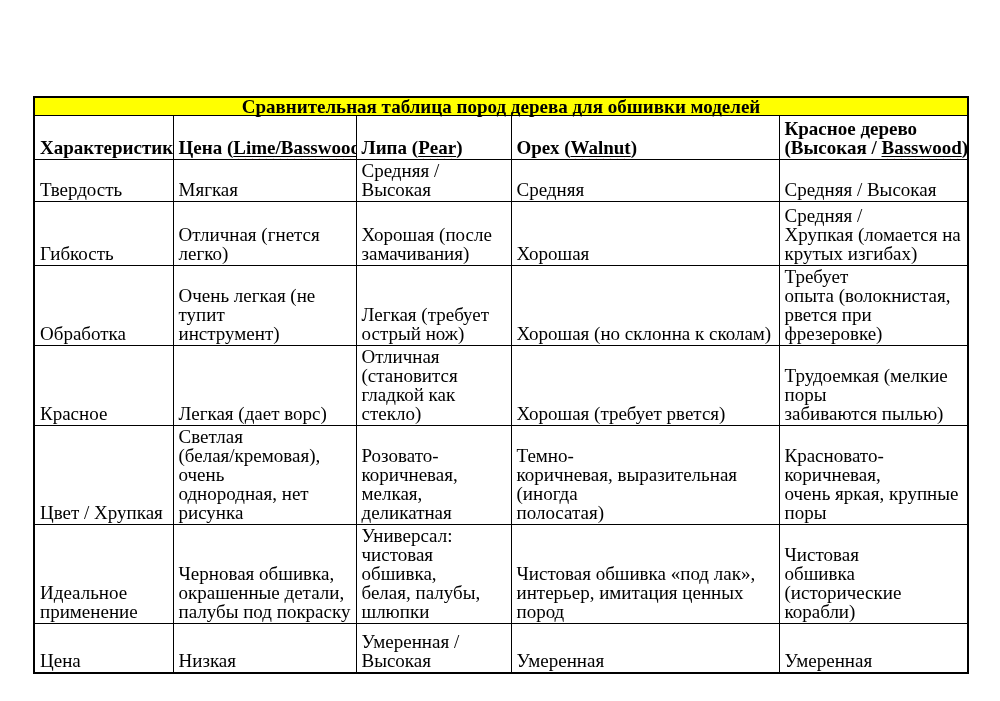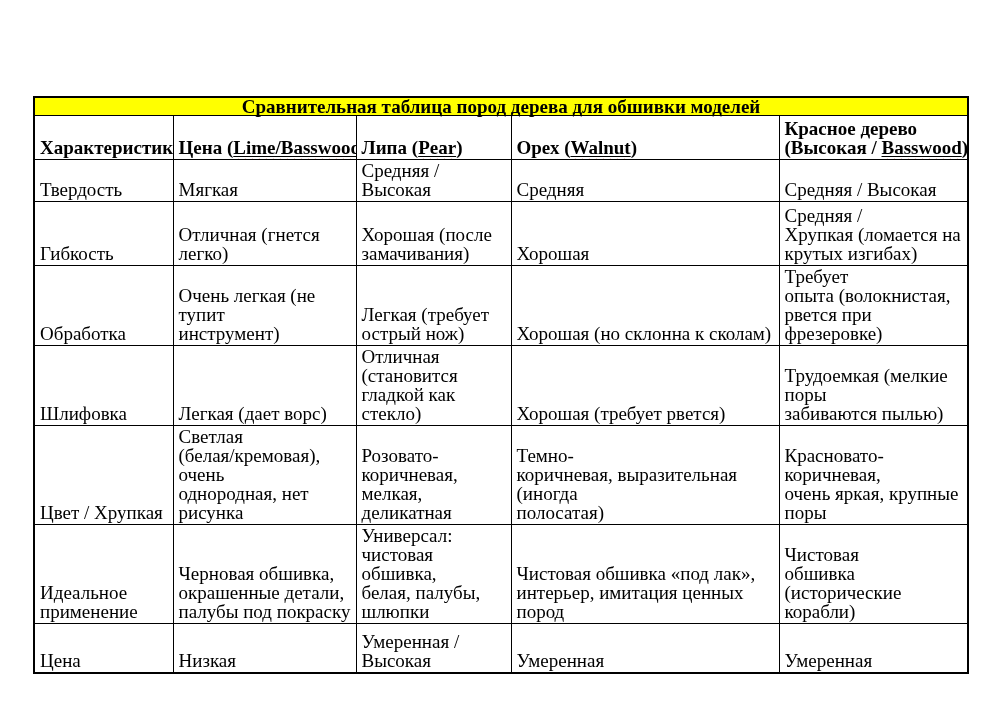--- a/index.html
+++ b/index.html
@@ -122,21 +122,21 @@
         <td>Очень легкая (не тупит
 инструмент)</td>
         <td>Легкая (требует
 острый нож)</td>
         <td>Хорошая (но склонна к сколам)</td>
         <td>Требует
 опыта (волокнистая,
 рвется при фрезеровке)</td>
       </tr>
       <tr class="r3">
-        <th>Шлифовка</th>
+        <th>Красное</th>
         <td>Легкая (дает ворс)</td>
         <td>Отличная
 (становится
 гладкой как стекло)</td>
         <td>Хорошая (требует рвется)</td>
         <td>Трудоемкая (мелкие поры
 забиваются пылью)</td>
       </tr>
       <tr class="r4">
         <th>Цвет / Хрупкая</th>

